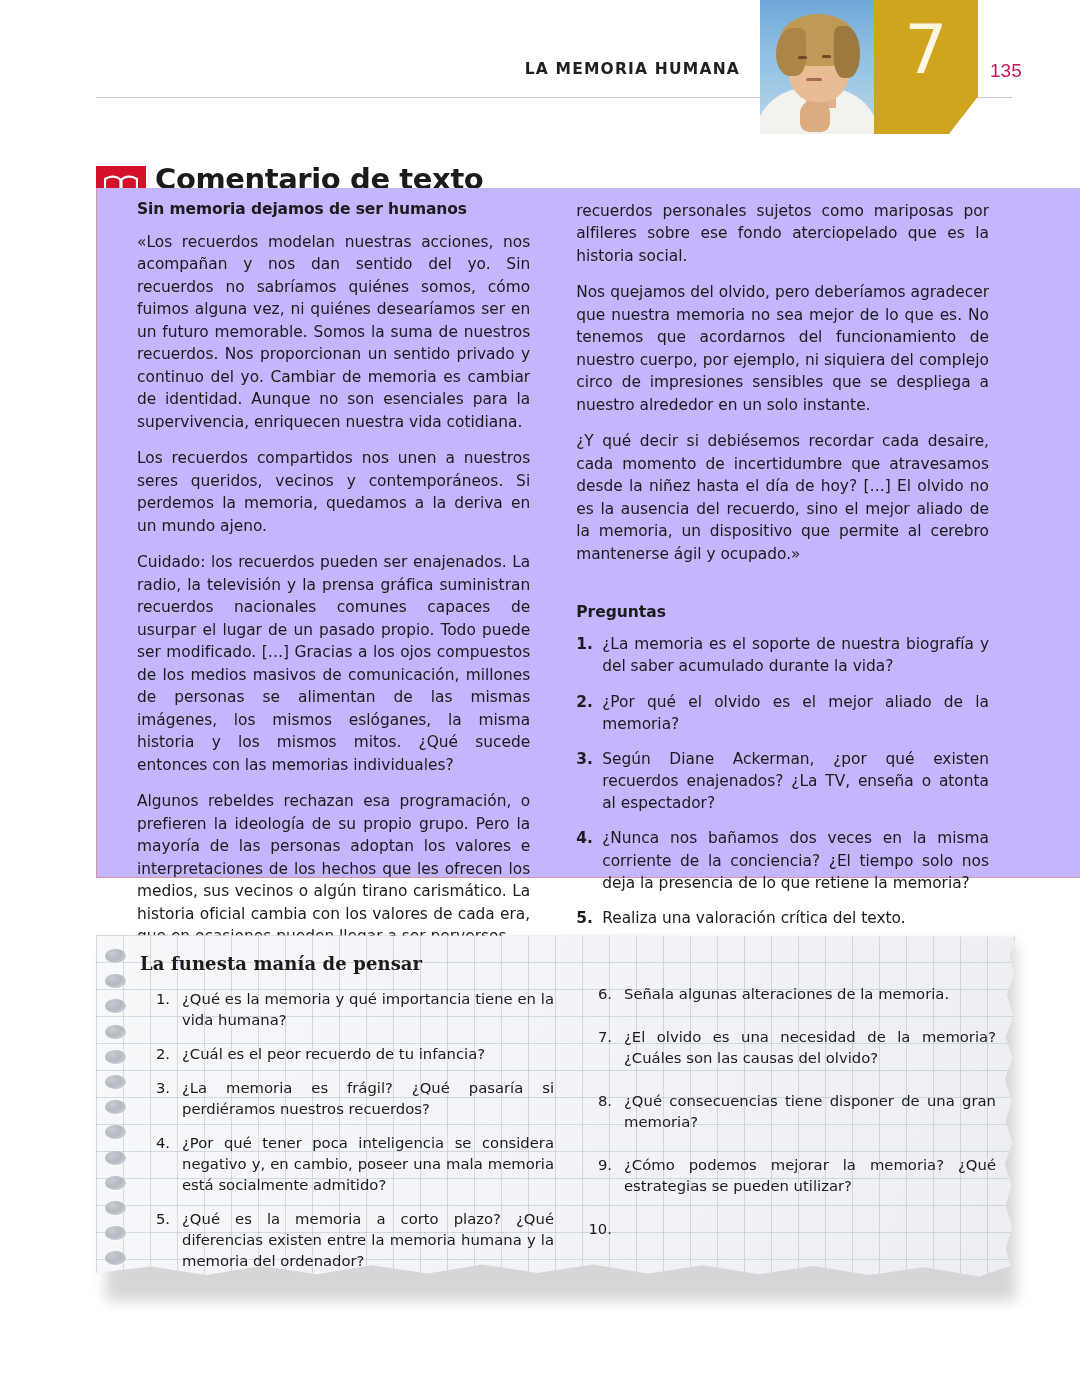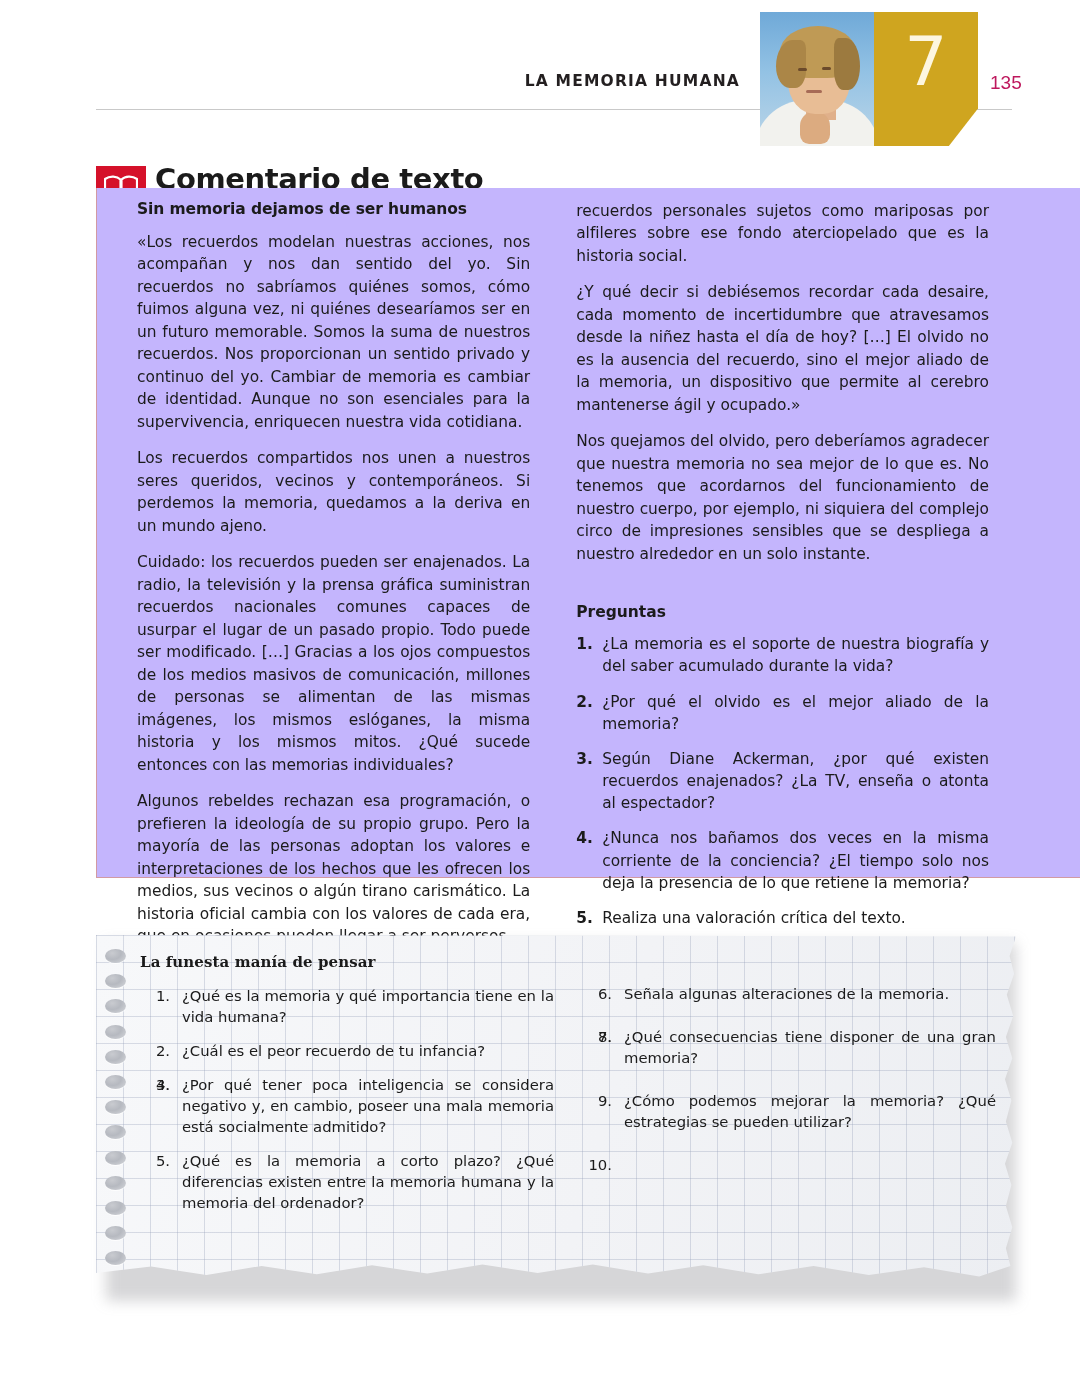--- a/index.html
+++ b/index.html
@@ -14,21 +14,21 @@
     height: 1399px;
     position: relative;
     font-family: "DejaVu Sans", sans-serif;
     color: #1b1b1b;
     overflow: hidden;
   }
 
   
   .page-header {
     position: absolute;
-    top: 12px; left: 0;
+    top: 0; left: 0;
     width: 1080px;
     height: 140px;
   }
   .header-rule {
     position: absolute;
     left: 96px;
     top: 97px;
     width: 916px;
     height: 1px;
     background: #c9c9c9;
@@ -290,21 +290,21 @@
     top: 18px;
     width: 856px;
     height: 310px;
     display: flex;
     gap: 28px;
   }
   .nb-col { width: 414px; }
   .notebook-title {
     font-family: "DejaVu Serif", serif;
     font-weight: bold;
-    font-size: 15px;
+    font-size: 18px;
     color: #1b1b1b;
     margin: 0 0 14px 0;
     letter-spacing: 0.1px;
   }
   ol.nb-list {
     list-style: none;
     margin: 0;
     padding: 0;
   }
   ol.nb-list li {
@@ -374,22 +374,22 @@
       <div class="text-heading">Sin memoria dejamos de ser humanos</div>
       <p class="body-p">«Los recuerdos modelan nuestras acciones, nos acompañan y nos dan sentido del yo. Sin recuerdos no sabríamos quiénes somos, cómo fuimos alguna vez, ni quiénes desearíamos ser en un futuro memorable. Somos la suma de nuestros recuerdos. Nos proporcionan un sentido privado y continuo del yo. Cambiar de memoria es cambiar de identidad. Aunque no son esenciales para la supervivencia, enriquecen nuestra vida cotidiana.</p>
       <p class="body-p">Los recuerdos compartidos nos unen a nuestros seres queridos, vecinos y contemporáneos. Si perdemos la memoria, quedamos a la deriva en un mundo ajeno.</p>
       <p class="body-p">Cuidado: los recuerdos pueden ser enajenados. La radio, la televisión y la prensa gráfica suministran recuerdos nacionales comunes capaces de usurpar el lugar de un pasado propio. Todo puede ser modificado. […] Gracias a los ojos compuestos de los medios masivos de comunicación, millones de personas se alimentan de las mismas imágenes, los mismos eslóganes, la misma historia y los mismos mitos. ¿Qué sucede entonces con las memorias individuales?</p>
       <p class="body-p">Algunos rebeldes rechazan esa programación, o prefieren la ideología de su propio grupo. Pero la mayoría de las personas adoptan los valores e interpretaciones de los hechos que les ofrecen los medios, sus vecinos o algún tirano carismático. La historia oficial cambia con los valores de cada era, que en ocasiones pueden llegar a ser perversos.</p>
       <p class="body-p">[…] No obstante, si bien nadie es una isla, la mayoría somos penínsulas. Nuestras vidas no tendrían sentido sin</p>
     </div>
 
     <div class="col right">
       <p class="body-p">recuerdos personales sujetos como mariposas por alfileres sobre ese fondo aterciopelado que es la historia social.</p>
+      <p class="body-p">Nos quejamos del olvido, pero deberíamos agradecer que nuestra memoria no sea mejor de lo que es. No tenemos que acordarnos del funcionamiento de nuestro cuerpo, por ejemplo, ni siquiera del complejo circo de impresiones sensibles que se despliega a nuestro alrededor en un solo instante.</p>
       <p class="body-p">¿Y qué decir si debiésemos recordar cada desaire, cada momento de incertidumbre que atravesamos desde la niñez hasta el día de hoy? […] El olvido no es la ausencia del recuerdo, sino el mejor aliado de la memoria, un dispositivo que permite al cerebro mantenerse ágil y ocupado.»</p>
-      <p class="body-p">Nos quejamos del olvido, pero deberíamos agradecer que nuestra memoria no sea mejor de lo que es. No tenemos que acordarnos del funcionamiento de nuestro cuerpo, por ejemplo, ni siquiera del complejo circo de impresiones sensibles que se despliega a nuestro alrededor en un solo instante.</p>
 
 
       <div class="preguntas-title">Preguntas</div>
       <ol class="preguntas">
         <li>
           <span class="num">1.</span><span>¿La memoria es el soporte de nuestra biografía y del saber acumulado durante la vida?</span>
         </li>
         <li>
           <span class="num">2.</span><span>¿Por qué el olvido es el mejor aliado de la memoria?</span>
         </li>
@@ -432,38 +432,38 @@
     <div class="nb-col left">
       <div class="notebook-title">La funesta manía de pensar</div>
       <ol class="nb-list">
         <li>
           <span class="num">1.</span><span>¿Qué es la memoria y qué importancia tiene en la vida humana?</span>
         </li>
         <li>
           <span class="num">2.</span><span>¿Cuál es el peor recuerdo de tu infancia?</span>
         </li>
         <li>
-          <span class="num">3.</span>
+          <span class="num">3.</span><span>¿La memoria es frágil? ¿Qué pasaría si perdiéramos nuestros recuerdos?</span>
         </li>
         <li>
           <span class="num">4.</span><span>¿Por qué tener poca inteligencia se considera negativo y, en cambio, poseer una mala memoria está socialmente admitido?</span>
         </li>
         <li>
           <span class="num">5.</span><span>¿Qué es la memoria a corto plazo? ¿Qué diferencias existen entre la memoria humana y la memoria del ordenador?</span>
         </li>
       </ol>
     </div>
 
     <div class="nb-col right">
       <ol class="nb-list">
         <li>
           <span class="num">6.</span><span>Señala algunas alteraciones de la memoria.</span>
         </li>
         <li>
-          <span class="num">7.</span>
+          <span class="num">7.</span><span>¿El olvido es una necesidad de la memoria? ¿Cuáles son las causas del olvido?</span>
         </li>
         <li>
           <span class="num">8.</span><span>¿Qué consecuencias tiene disponer de una gran memoria?</span>
         </li>
         <li>
           <span class="num">9.</span><span>¿Cómo podemos mejorar la memoria? ¿Qué estrategias se pueden utilizar?</span>
         </li>
         <li>
           <span class="num">10.</span>
         </li>

